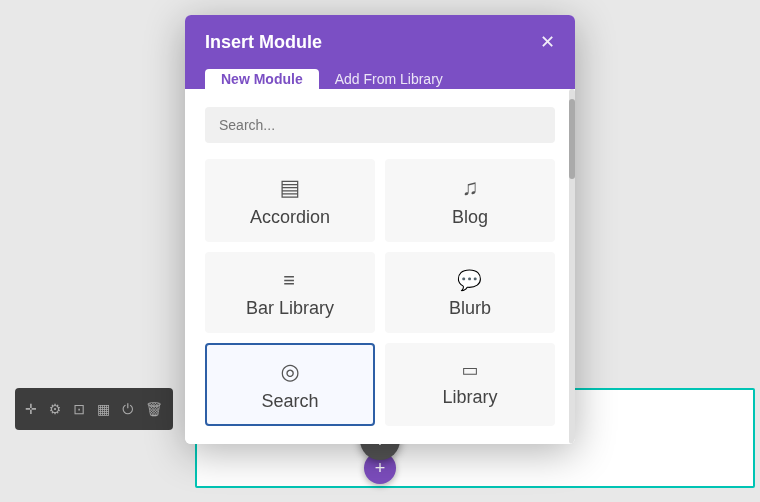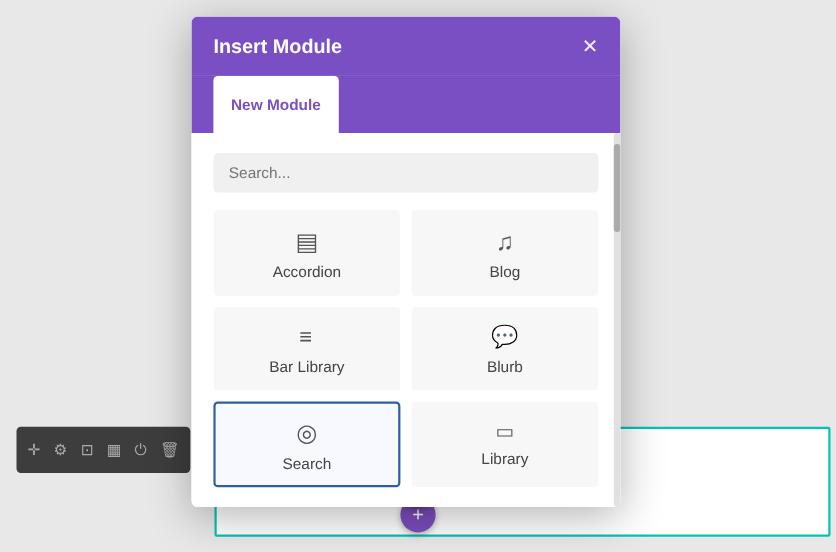--- a/index.html
+++ b/index.html
@@ -90,21 +90,21 @@
       cursor: pointer;
       box-shadow: 0 2px 8px rgba(0,0,0,0.4);
       transform: translateX(-50%);
       z-index: 5;
     }
 
     
     .modal-overlay {
       position: absolute;
       top: 15px;
-      left: 174px;
+      left: 185px;
       width: 390px;
       background: white;
       border-radius: 6px;
       box-shadow: 0 8px 40px rgba(0,0,0,0.3);
       overflow: hidden;
       z-index: 100;
     }
 
     
     .modal-header {
@@ -127,21 +127,21 @@
     }
 
     
     .modal-tabs {
       background: #7b4fc4;
       display: flex;
       padding: 0 20px;
       gap: 0;
     }
     .tab {
-      padding: 18px 16px;
+      padding: 2px 16px;
       font-size: 14px;
       cursor: pointer;
       border-radius: 4px 4px 0 0;
       color: rgba(255,255,255,0.85);
     }
     .tab.active {
       background: white;
       color: #7b4fc4;
       font-weight: 600;
     }
@@ -189,21 +189,21 @@
       background: #f7f9ff;
     }
 
     .module-icon {
       font-size: 22px;
       color: #555;
       line-height: 1;
     }
 
     .module-label {
-      font-size: 14px;
+      font-size: 18px;
       color: #444;
       text-align: center;
     }
 
     
     .modal-scrollbar {
       position: absolute;
       right: 0;
       top: 0;
       width: 6px;
@@ -251,20 +251,23 @@
 
   <div class="modal-header">
     <span class="modal-title">Insert Module</span>
     <span class="modal-close">✕</span>
   </div>
 
   <div class="modal-tabs">
     <div class="tab active">
       <span>New Module</span>
     </div>
+    <div class="tab">
+      <span>Add From Library</span>
+    </div>
   </div>
 
   <div class="modal-content-wrap">
     <div class="modal-body">
 
       
       <input class="search-input" type="text" placeholder="Search..." style="">
 
       
       <div class="module-grid">

